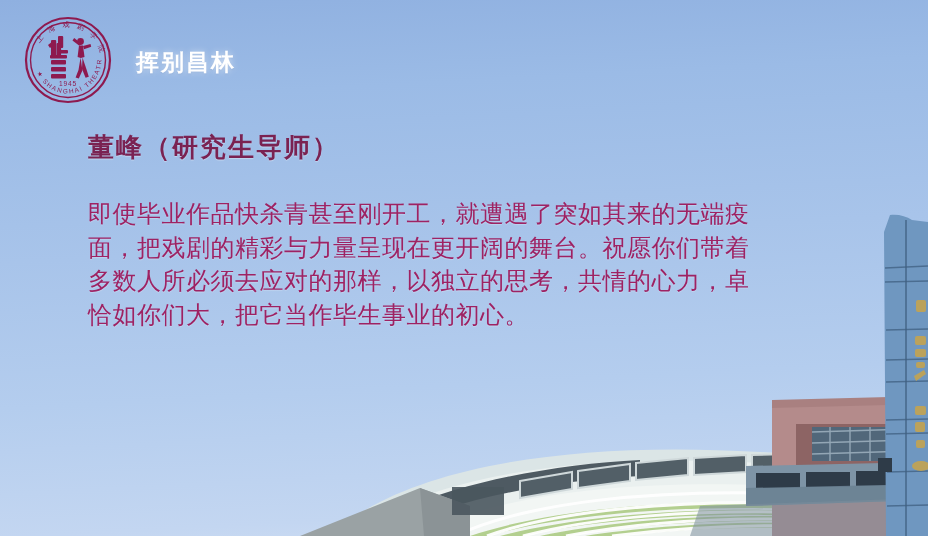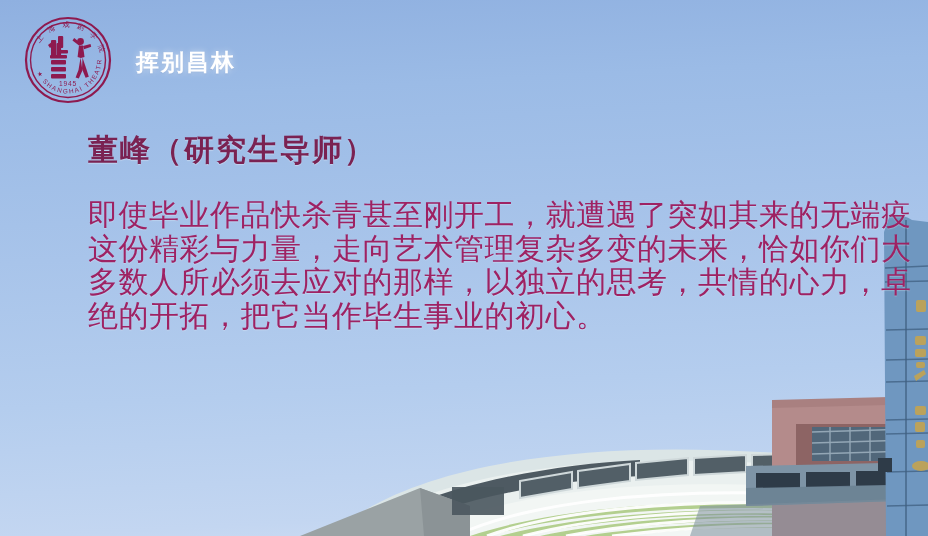--- a/index.html
+++ b/index.html
@@ -59,38 +59,38 @@
   }
 
   
   .speaker {
     position: absolute;
     left: 88px;
     top: 130px;
     z-index: 5;
     color: #7a2252;
     font-family: Liberation Serif, serif;
-    font-size: 30px;
+    font-size: 26px;
     font-weight: bold;
     letter-spacing: 2px;
     white-space: nowrap;
     text-shadow: 0 1px 1px rgba(255,255,255,0.35);
   }
 
   .message {
     position: absolute;
     left: 88px;
     top: 198px;
     width: 836px;
     z-index: 5;
   }
   .message-line {
     color: #9e2263;
     font-family: "DejaVu Serif", "Liberation Serif", serif;
-    font-size: 30px;
+    font-size: 24px;
     font-weight: normal;
     line-height: 33.5px;
     letter-spacing: 0.5px;
     white-space: nowrap;
     text-shadow: 0 1px 1px rgba(255,255,255,0.25);
   }
 </style>
 </head>
 <body>
 
@@ -244,18 +244,18 @@
 
     <div class="header-titles">
       <div class="header-line">挥别昌林</div>
     </div>
   </div>
 
   <div class="speaker">董峰（研究生导师）</div>
 
   <div class="message">
     <div class="message-line">即使毕业作品快杀青甚至刚开工，就遭遇了突如其来的无端疫</div>
-    <div class="message-line">这份精彩与力量，走向艺术管理复杂多变的未来，恰如你们大</div>
+    <div class="message-line">面，把戏剧的精彩与力量呈现在更开阔的舞台。祝愿你们带着</div>
     <div class="message-line">多数人所必须去应对的那样，以独立的思考，共情的心力，卓</div>
-    <div class="message-line">绝的开拓，把它当作毕生事业的初心。</div>
+    <div class="message-line">恰如你们大，把它当作毕生事业的初心。</div>
   </div>
 
 </div>
 
 </body></html>

